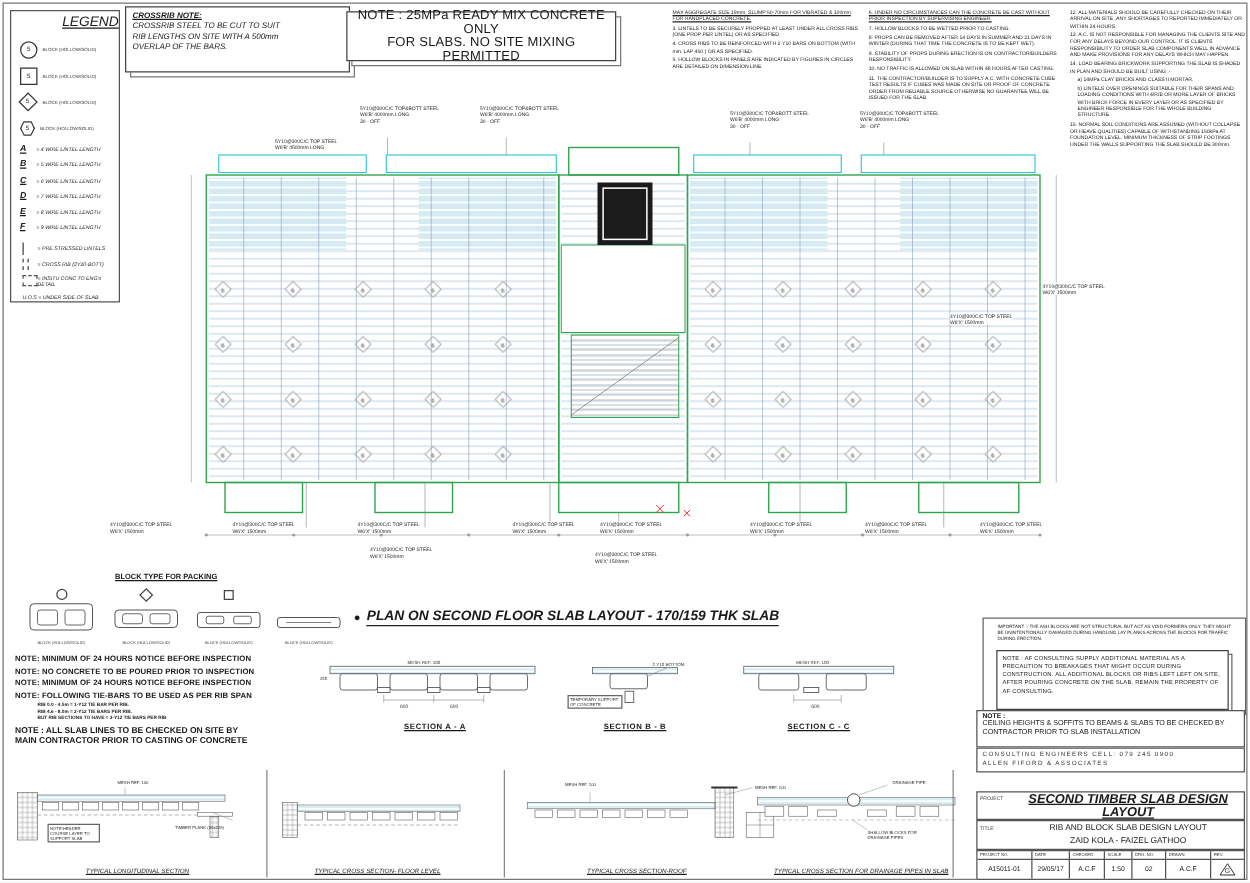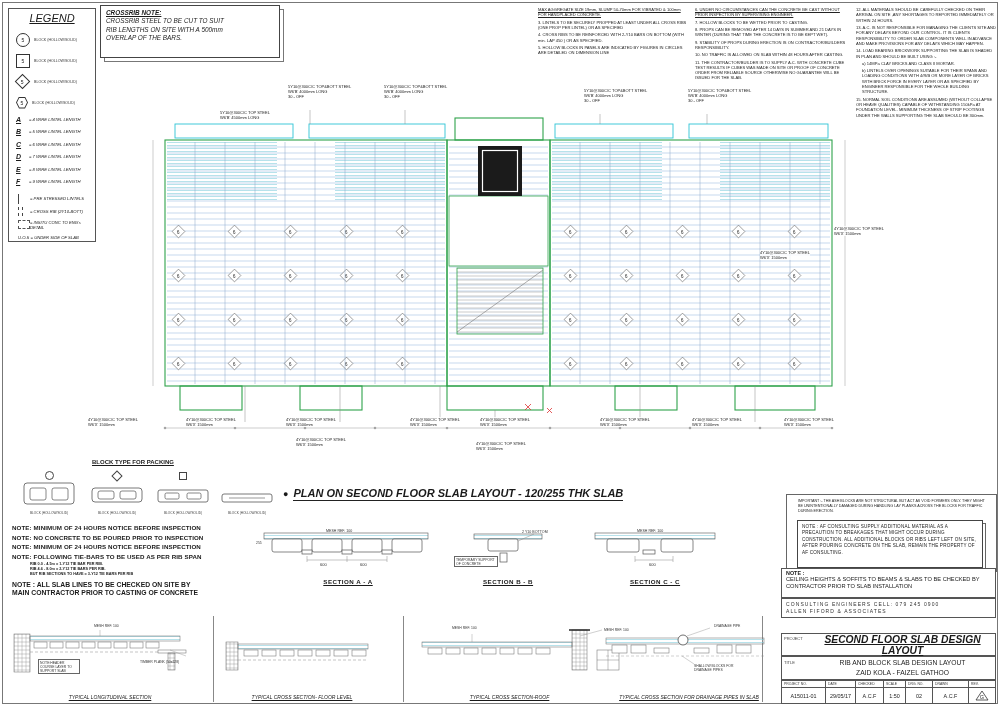--- a/index.html
+++ b/index.html
@@ -6,21 +6,21 @@
   #sheet{position:relative;width:1000px;height:706px;background:#ffffff;overflow:hidden;
          font-family:"Liberation Sans",sans-serif;color:#1a1a1a;}
   .frame{position:absolute;inset:2px;border:1px solid #777;pointer-events:none;}
   .abs{position:absolute;}
   .box{border:1px solid #555;background:#fff;}
   .shadowbox{border:1px solid #444;background:#fff;box-shadow:4px 4px 0 -1px #fff,4px 4px 0 0 #777;}
   .u{text-decoration:underline;}
   .b{font-weight:bold;}
   
   #legend{left:8px;top:8px;width:86px;height:229px;padding-top:3px;}
-  #legend .ttl{text-align:center;font-size:11px;font-style:italic;margin-bottom:5px;}
+  #legend .ttl{text-align:right;font-size:11px;font-style:italic;margin-bottom:5px;}
   .lg-row{display:flex;align-items:center;height:21px;padding-left:7px;}
   .lg-sym{width:12px;height:12px;border:1px solid #333;display:flex;align-items:center;justify-content:center;
           font-size:5px;flex:none;}
   .lg-sym.circ{border-radius:50%;}
   .lg-sym.diam{transform:rotate(45deg);width:9px;height:9px;margin:1px 2px 1px 1px;}
   .lg-sym.diam span{transform:rotate(-45deg);}
   .lg-sym.hex{clip-path:polygon(25% 0,75% 0,100% 50%,75% 100%,25% 100%,0 50%);border:none;background:#333;position:relative;}
   .lg-sym.hex i{position:absolute;inset:1px;background:#fff;clip-path:polygon(25% 0,75% 0,100% 50%,75% 100%,25% 100%,0 50%);
           font-style:normal;display:flex;align-items:center;justify-content:center;font-size:5px;}
   .lg-lab{font-size:3.6px;margin-left:4px;color:#333;}
@@ -176,20 +176,24 @@
       </div>
   </div>
 
   <div id="crossrib" class="abs shadowbox">
     <div class="u b">CROSSRIB NOTE:</div>
     <div>CROSSRIB STEEL TO BE CUT TO SUIT</div>
     <div>RIB LENGTHS ON SITE WITH A 500mm</div>
     <div>OVERLAP OF THE BARS.</div>
   </div>
 
+  <div id="mainnote" class="abs shadowbox">
+    <div>NOTE : 25MPa READY MIX CONCRETE ONLY</div>
+    <div>FOR SLABS. NO SITE MIXING PERMITTED</div>
+  </div>
 
   <div id="ncol1" class="abs ncol">
     <div class="u">MAX AGGREGATE SIZE 19mm, SLUMP 50-70mm FOR VIBRATED &amp; 100mm FOR HANDPLACED CONCRETE.</div>
     <div>3.  LINTELS TO BE SECURELY PROPPED AT LEAST UNDER ALL CROSS RIBS (ONE PROP PER LINTEL) OR AS SPECIFIED</div>
     <div>4.  CROSS RIBS TO BE REINFORCED WITH 2-Y10 BARS ON BOTTOM (WITH min. LAP 450 ) OR AS SPECIFIED.</div>
     <div>5.  HOLLOW BLOCKS IN PANELS ARE INDICATED BY FIGURES IN CIRCLES ARE DETAILED ON DIMENSION LINE</div>
   </div>
   <div id="ncol2" class="abs ncol">
     <div class="u">6.  UNDER NO CIRCUMSTANCES CAN THE CONCRETE BE CAST WITHOUT PRIOR INSPECTION BY SUPERVISING ENGINEER.</div>
     <div>7.  HOLLOW BLOCKS TO BE WETTED PRIOR TO CASTING.</div>
@@ -431,21 +435,21 @@
       <svg width="52" height="26" viewBox="0 0 52 26">
         <rect x="1" y="14" width="50" height="8" rx="2" fill="none" stroke="#555" stroke-width="0.8"></rect>
         <path d="M8 18 H44" stroke="#555" stroke-width="0.6"></path>
       </svg>
       <div class="lab">BLOCK  (HOLLOW/SOLID)</div>
     </div>
   </div>
 
   <div id="plantitle" class="abs">
     <span class="bullet">●</span>
-    <span class="txt">PLAN ON SECOND FLOOR SLAB LAYOUT - 120/255 THK SLAB</span>
+    <span class="txt">PLAN ON SECOND FLOOR SLAB LAYOUT - 170/159 THK SLAB</span>
   </div>
 
   <div id="sitenotes" class="abs">
     <div class="note6">NOTE: MINIMUM OF 24 HOURS NOTICE BEFORE INSPECTION</div>
     <div class="note6">NOTE: NO CONCRETE TO BE POURED PRIOR TO INSPECTION</div>
     <div class="note6">NOTE: MINIMUM OF 24 HOURS NOTICE BEFORE INSPECTION</div>
     <div class="note6">NOTE: FOLLOWING TIE-BARS TO BE USED AS PER RIB SPAN</div>
     <div id="tiebars">
       <div>RIB 0.0 - 4.5m            =   1-Y12 TIE BAR  PER RIB.</div>
       <div>RIB 4.6 - 8.0m            =   2-Y12 TIE BARS PER RIB.</div>
@@ -513,21 +517,21 @@
     <div class="lb">NOTE :</div>
     <div class="tx">CEILING HEIGHTS &amp; SOFFITS TO BEAMS &amp; SLABS TO BE CHECKED BY CONTRACTOR PRIOR TO SLAB INSTALLATION</div>
   </div>
   <div id="engbox" class="abs box">
     <div>CONSULTING  ENGINEERS   CELL: 079 245 0900</div>
     <div>ALLEN  FIFORD  &amp;  ASSOCIATES</div>
   </div>
 
   <div id="projrow" class="abs box">
     <div class="lb">PROJECT</div>
-    <div class="vl">SECOND FLOOR SLAB DESIGN LAYOUT</div>
+    <div class="vl">SECOND TIMBER SLAB DESIGN LAYOUT</div>
   </div>
   <div id="titlerow" class="abs box">
     <div class="lb">TITLE</div>
     <div class="vl">
       <div>RIB AND BLOCK SLAB DESIGN LAYOUT</div>
       <div>ZAID KOLA - FAIZEL GATHOO</div>
     </div>
   </div>
   <div id="tbtable" class="abs">
     <div class="tb-r tb-h">

